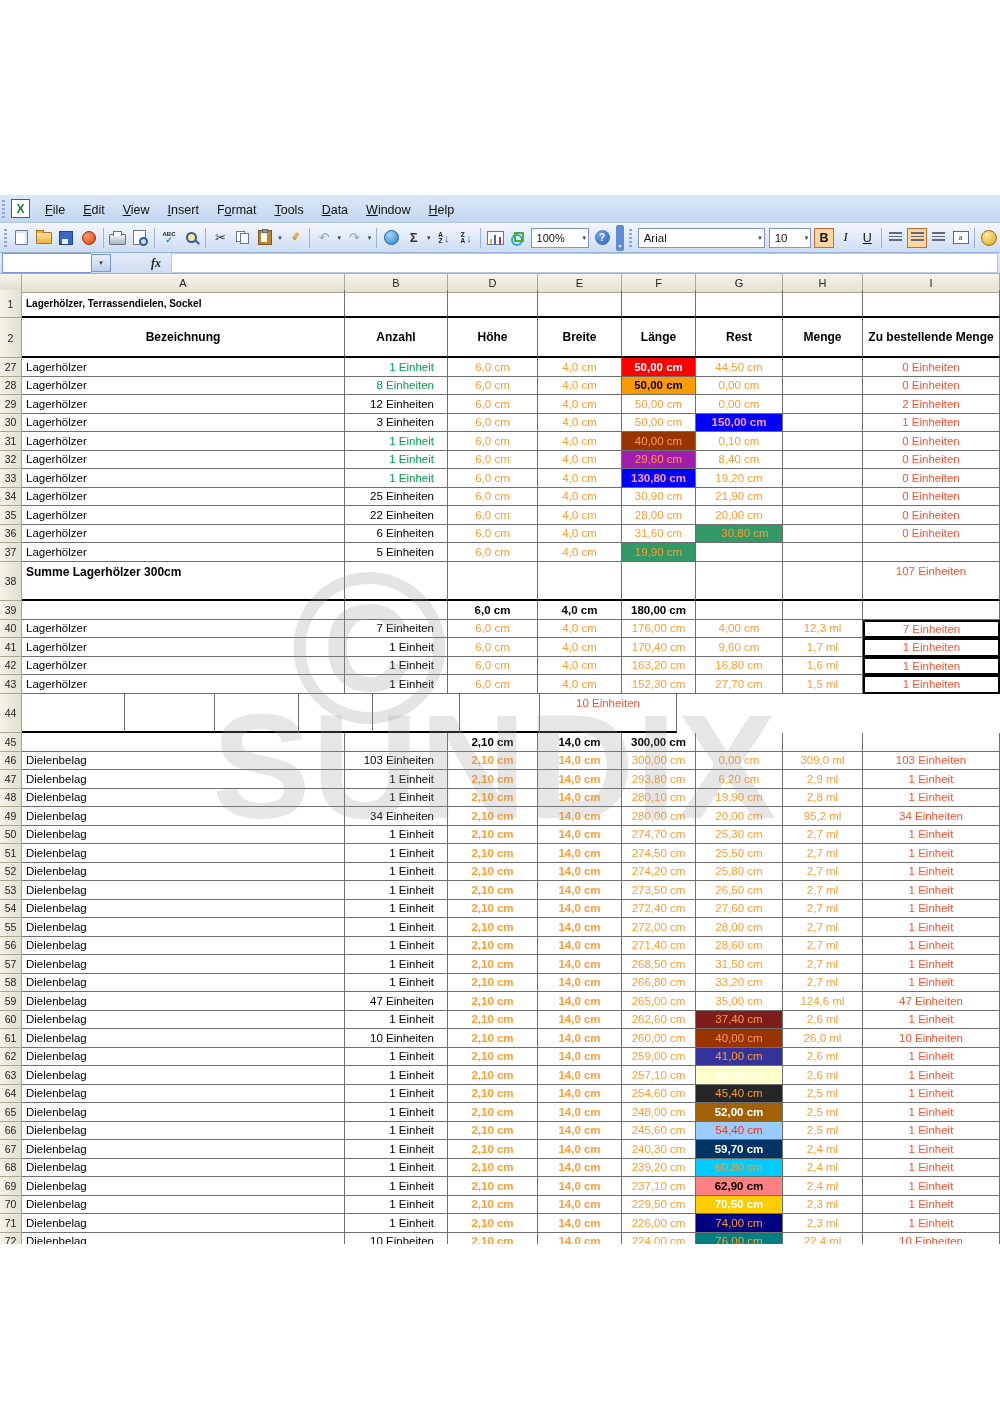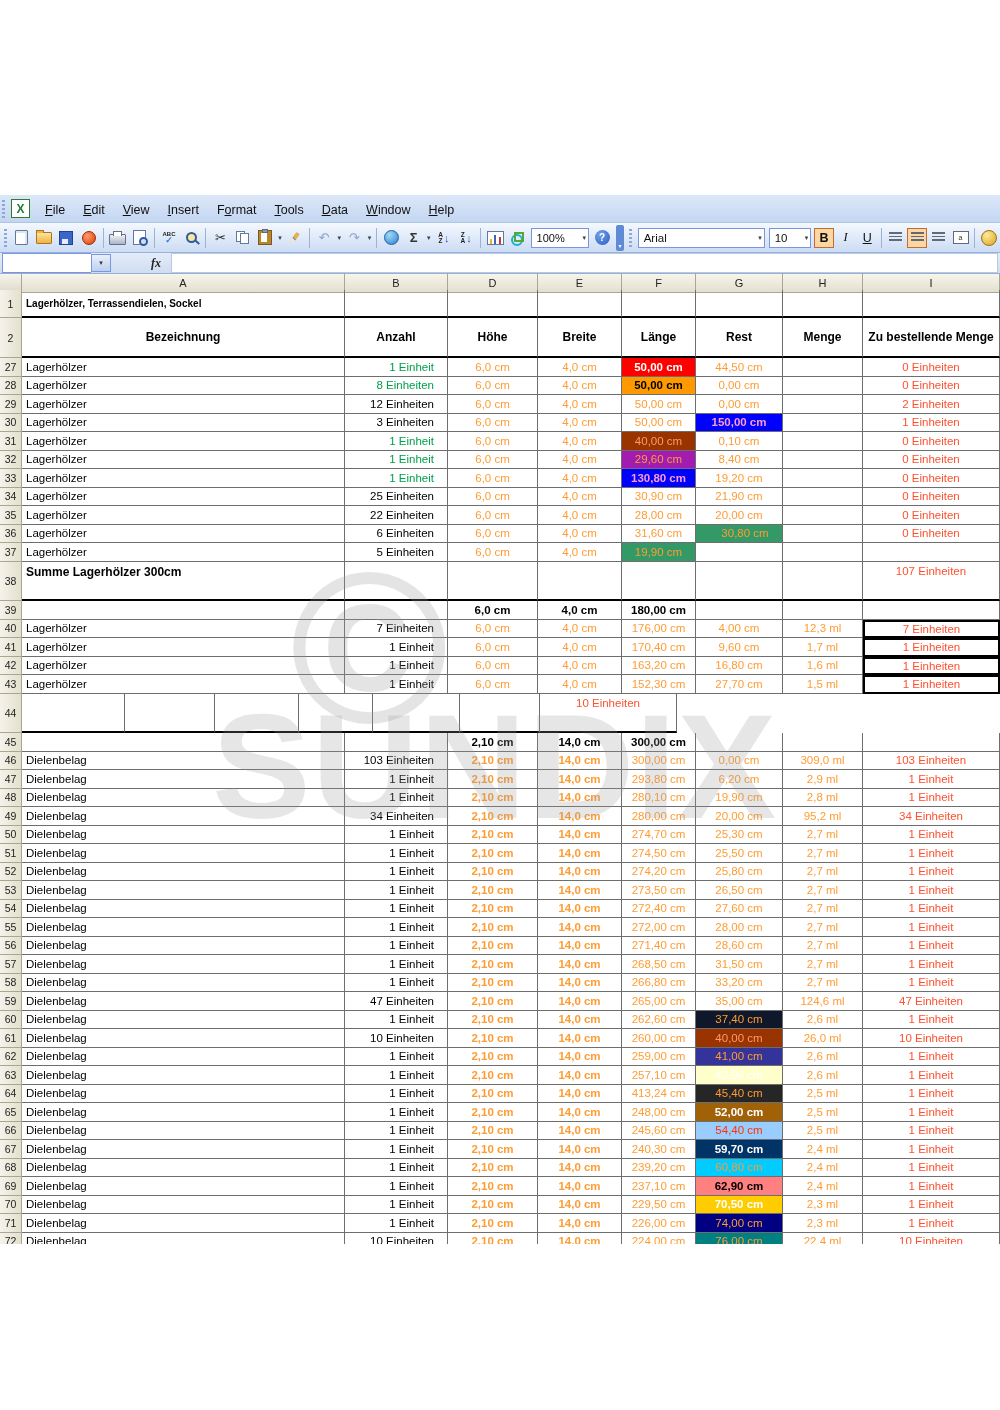--- a/index.html
+++ b/index.html
@@ -653,21 +653,21 @@
         <div class="c col-h">124,6 ml</div>
         <div class="c col-i">47 Einheiten</div>
       </div>
       <div class="r d2">
         <div class="rh">60</div>
         <div class="c col-a">Dielenbelag</div>
         <div class="c col-b">1 Einheit</div>
         <div class="c col-d">2,10 cm</div>
         <div class="c col-e">14,0 cm</div>
         <div class="c col-f">262,60 cm</div>
-        <div class="c col-g" style="background: #0f172a; color: rgb(255, 156, 51);">37,40 cm</div>
+        <div class="c col-g" style="background: #7f1d1d; color: rgb(255, 156, 51);">37,40 cm</div>
         <div class="c col-h">2,6 ml</div>
         <div class="c col-i">1 Einheit</div>
       </div>
       <div class="r d2">
         <div class="rh">61</div>
         <div class="c col-a">Dielenbelag</div>
         <div class="c col-b">10 Einheiten</div>
         <div class="c col-d">2,10 cm</div>
         <div class="c col-e">14,0 cm</div>
         <div class="c col-f">260,00 cm</div>
@@ -696,21 +696,21 @@
         <div class="c col-g" style="background: rgb(255, 255, 204); color: rgb(255, 255, 255);">42,90 cm</div>
         <div class="c col-h">2,6 ml</div>
         <div class="c col-i">1 Einheit</div>
       </div>
       <div class="r d2">
         <div class="rh">64</div>
         <div class="c col-a">Dielenbelag</div>
         <div class="c col-b">1 Einheit</div>
         <div class="c col-d">2,10 cm</div>
         <div class="c col-e">14,0 cm</div>
-        <div class="c col-f">413,24 cm</div>
+        <div class="c col-f">254,60 cm</div>
         <div class="c col-g" style="background: rgb(38, 38, 38); color: rgb(255, 156, 51);">45,40 cm</div>
         <div class="c col-h">2,5 ml</div>
         <div class="c col-i">1 Einheit</div>
       </div>
       <div class="r d2">
         <div class="rh">65</div>
         <div class="c col-a">Dielenbelag</div>
         <div class="c col-b">1 Einheit</div>
         <div class="c col-d">2,10 cm</div>
         <div class="c col-e">14,0 cm</div>

